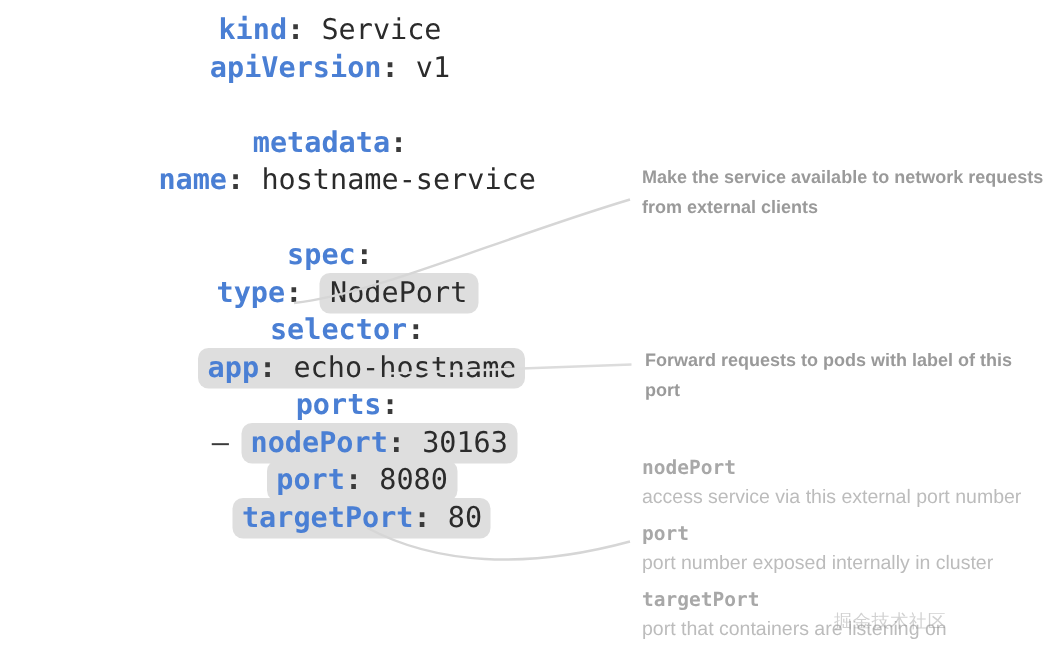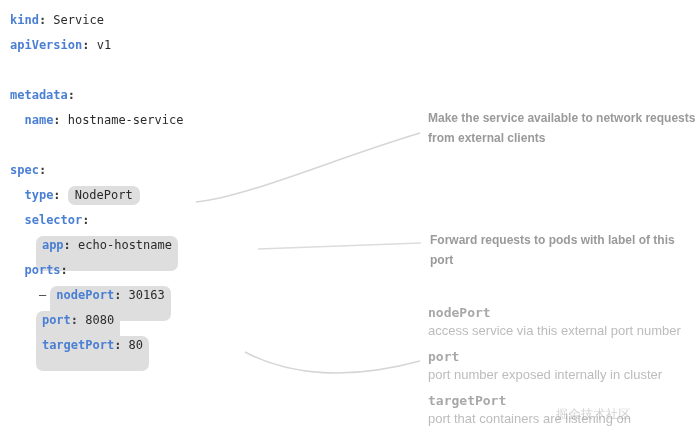--- a/index.html
+++ b/index.html
@@ -15,24 +15,25 @@
     font-family: "DejaVu Sans Mono", monospace;
   }
 
   
   #yaml-pane {
     position: absolute;
     left: 10px;
     top: 8px;
     width: 420px;
     font-family: "DejaVu Sans Mono", monospace;
-    font-size: 12px;
+    font-size: 19px;
     line-height: 25px;
     color: #2b2b2b;
     white-space: pre;
+    text-align: center;
   }
   .yline {
     height: 25px;
     white-space: pre;
   }
   .yline.blank { height: 25px; }
 
   .k {
     color: #4a7fd4;
     font-weight: bold;
@@ -45,21 +46,21 @@
     color: #2b2b2b;
   }
   .dash {
     color: #3a3a3a;
   }
 
   
   .hl {
     background: #dedede;
     border-radius: 7px;
-    padding: 2px 6px 19px 6px;
+    padding: 2px 6px 3px 6px;
     margin-left: -3px;
   }
   .hl-val {
     background: #dedede;
     border-radius: 7px;
     padding: 2px 7px 3px 7px;
   }
 
   
   #connectors {

